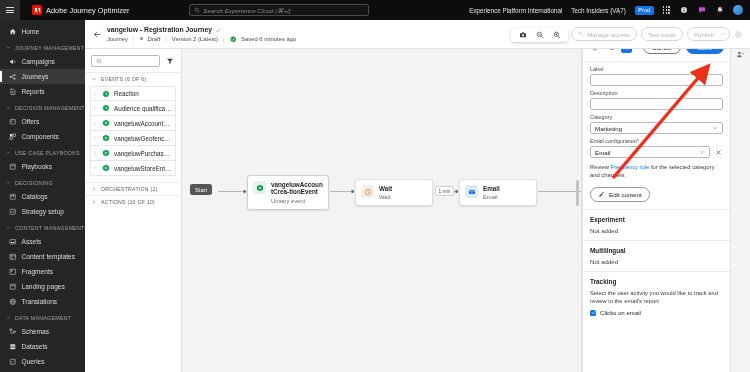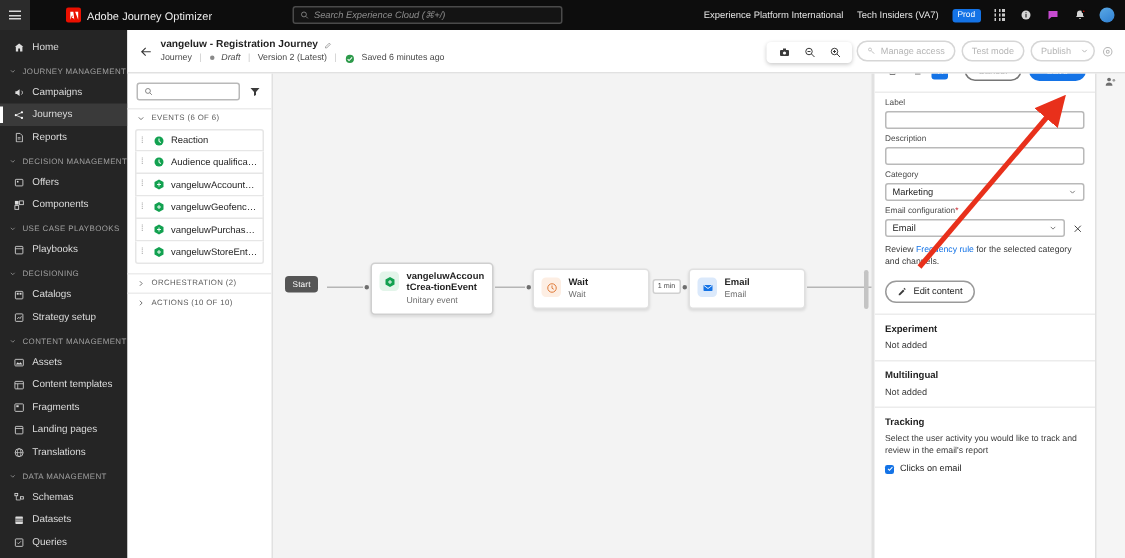--- a/index.html
+++ b/index.html
@@ -14,21 +14,21 @@
   .app { position:relative; width:750px; height:372px; display:flex; flex-direction:column; }
 
   
   .topbar { height:20px; background:#0d0d0d; display:flex; align-items:center; flex:0 0 20px; }
   .hamburger {
     width:20px; height:20px; display:flex; align-items:center; justify-content:center;
     background:#2b2b2b; cursor:pointer;
   }
   .hamburger .bars { width:8px; }
   .hamburger .bars i { display:block; height:1px; background:#d8d8d8; margin:1.6px 0; }
-  .brand { display:flex; align-items:center; gap:4px; padding-left:24px; }
+  .brand { display:flex; align-items:center; gap:4px; padding-left:12px; }
   .adobe-logo {
     width:10px; height:10px; background:#eb1000; border-radius:1.5px;
     display:flex; align-items:center; justify-content:center;
   }
   .adobe-logo svg { width:7px; height:7px; }
   .brand-name { color:#f0f0f0; font-size:7.3px; letter-spacing:.05px; }
   .topbar-spacer { flex:1; }
   .search-wrap {
     width:180px; height:12px; border:1px solid #4a4a4a; border-radius:2px;
     display:flex; align-items:center; gap:3px; padding:0 4px; background:#141414;

